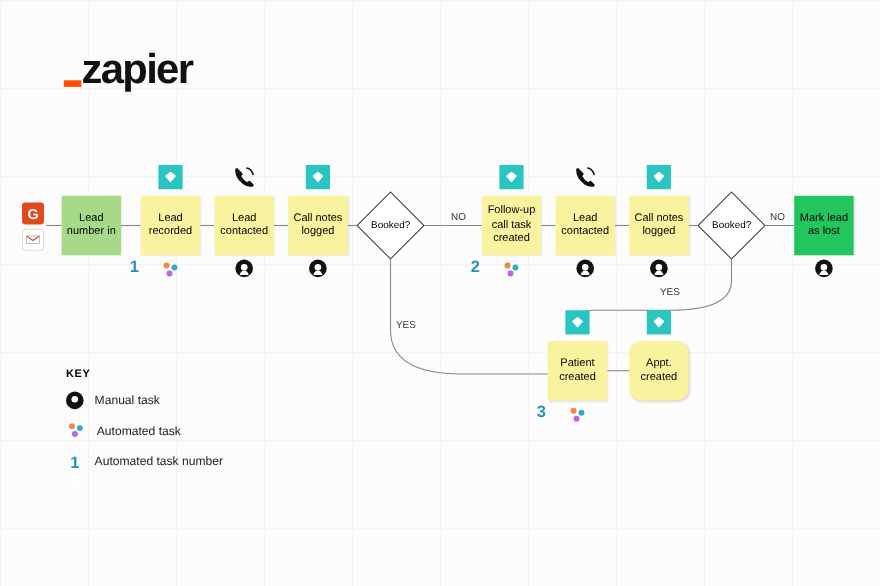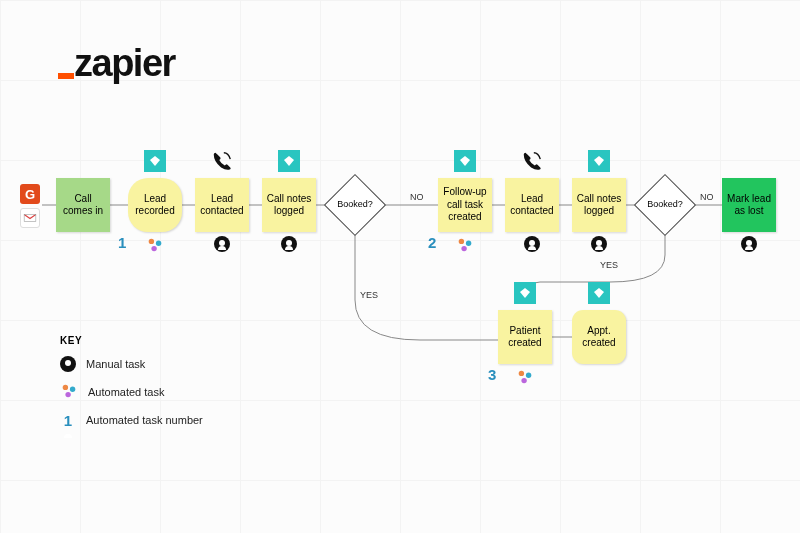--- a/index.html
+++ b/index.html
@@ -102,25 +102,25 @@
     <span>G</span>
   </div>
 <div class="src-icon" style="left:20px;top:208px;background:#fff;border:1px solid #ddd;">
   <svg viewBox="0 0 24 24" width="14" height="14">
       <path d="M2 6 l10 7 l10 -7" stroke="#d44" stroke-width="2" fill="none"></path>
       <rect x="2" y="6" width="20" height="12" fill="none" stroke="#999"></rect>
     </svg>
 </div>
 
 <div class="node sticky-green" style="left:56px;top:178px;">
-    <span>Call comes in</span>
+    <span>Lead number in</span>
   </div>
 
 <div class="top-icon vivid" style="left:144px;top:150px;"></div>
-<div class="node sticky-yellow" style="left:128px;top:178px;border-radius:20px;">
+<div class="node sticky-yellow" style="left:128px;top:178px;">
     <span>Lead recorded</span>
   </div>
 <div class="tasknum" style="left:118px;top:234px;">1</div>
 <div class="below-icon" style="left:146px;top:236px;">
   <span class="auto-cluster"><svg viewBox="0 0 20 20">
         <circle cx="6" cy="6" r="3" fill="#e84"></circle>
         <circle cx="14" cy="8" r="3" fill="#3ac"></circle>
         <circle cx="9" cy="14" r="3" fill="#b6d"></circle>
       </svg></span>
 </div>

